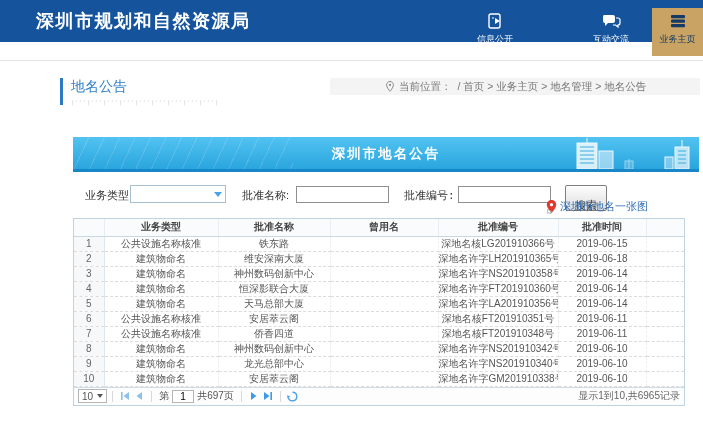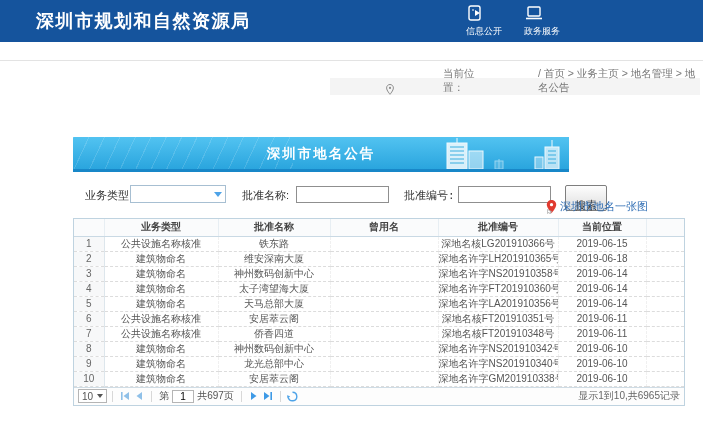--- a/index.html
+++ b/index.html
@@ -3,42 +3,42 @@
 <meta charset="utf-8">
 <style>
   * { margin:0; padding:0; box-sizing:border-box; }
   body { background:#fff; font-family:"Liberation Sans", sans-serif; }
   #app { position:relative; width:703px; height:430px; background:#fff; overflow:hidden; }
 
   
   .top-bar { position:absolute; left:0; top:0; width:703px; height:42px; background:#15549D; }
   .site-title { position:absolute; left:36px; top:9px; font-size:18px; font-weight:bold;
                 color:#fff; letter-spacing:1.5px; }
-  .nav-item { position:absolute; top:0; width:58px; height:42px; 
+  .nav-item { position:absolute; top:8px; width:58px; height:42px; text-align:center;
               color:#fff; cursor:pointer; }
   .nav-item .ico { display:block; height:20px; margin-top:4px; }
   .nav-item .lbl { display:block; font-size:9px; margin-top:1px; }
   .nav-item.n0 { left:466px; } .nav-item.n1 { left:524px; } .nav-item.n2 { left:582px; }
   .nav-item.gold { left:652px; width:51px; height:48px; background:#C8A364; color:#163A66; }
   .header-line { position:absolute; left:0; top:60px; width:703px; height:1px; background:#E3E3E3; }
 
   
   .sec-wrap { position:absolute; left:60px; top:78px; border-left:3px solid #2E79C0;
               padding-left:8px; }
   .sec-title { font-size:14px; color:#3181C8; line-height:16px; }
   .sec-ticks { font-size:5px; color:#C3C3C3; letter-spacing:1px; margin-top:5px;
                font-family:"DejaVu Sans Mono", monospace; }
   .breadcrumb { position:absolute; left:330px; top:78px; width:370px; height:17px;
-                background:#F4F4F4; display:flex; align-items:flex-end; font-size:10.5px;
-                color:#777; padding-left:56px;gap:44px; }
+                background:#F4F4F4; display:flex; align-items:center; font-size:10.5px;
+                color:#777; padding-left:56px; }
   .breadcrumb .bc-pin { margin-right:5px; display:flex; }
   .breadcrumb .bc-path { margin-left:6px; }
 
   
-  .banner { position:absolute; left:73px; top:137px; width:496px; height:35px;
+  .banner { position:absolute; left:73px; top:137px; width:626px; height:35px;
             background:linear-gradient(180deg,#52C3F1 0%, #2AA5DE 100%);
             border-bottom:3px solid #1887C8; overflow:hidden;padding-left:28px; }
   .banner-title { position:absolute; left:0; top:8px; width:100%; text-align:center;
                   color:#fff; font-weight:bold; font-size:13.5px; letter-spacing:2px; }
   .banner-art { position:absolute; right:0; top:0; height:32px; }
   .banner-mesh { position:absolute; left:0; top:0; width:220px; height:32px;
                  background:repeating-linear-gradient(115deg, rgba(255,255,255,.14) 0 1px, transparent 1px 14px); }
 
   
   .filters { position:absolute; left:73px; top:184px; width:626px; height:22px;
@@ -102,34 +102,48 @@
       <span class="ico">
         <svg width="18" height="18" viewBox="0 0 18 18">
             <rect x="3" y="2" width="11" height="14" rx="2" fill="none" stroke="#fff" stroke-width="1.4"></rect>
             <polygon points="9,6 14,9 9,12" fill="#fff"></polygon>
             <line x1="6" y1="6" x2="8" y2="6" stroke="#fff" stroke-width="1.2"></line>
           </svg>
       </span>
       <span class="lbl">信息公开</span>
     </div>
 
-    <div class="nav-item n1">
+
+    <div class="nav-item n2">
       <span class="ico">
         <svg width="20" height="18" viewBox="0 0 20 18">
-            <rect x="4" y="3" width="12" height="9" rx="1" fill="none" stroke="#fff" stroke-width="1.4"></rect>
-            <line x1="2" y1="14.5" x2="18" y2="14.5" stroke="#fff" stroke-width="1.6"></line>
-          </svg>
-      </span>
-      <span class="lbl">政务服务</span>
-    </div>
-
-
+            <path d="M3 3h9a2 2 0 0 1 2 2v4a2 2 0 0 1-2 2H7l-3 3v-3a2 2 0 0 1-2-2V5a2 2 0 0 1 1-2z" fill="#fff"></path>
+            <path d="M15 6h2a2 2 0 0 1 2 2v3a2 2 0 0 1-2 2v2l-2.5-2H12" fill="none" stroke="#fff" stroke-width="1.2"></path>
+          </svg>
+      </span>
+      <span class="lbl">互动交流</span>
+    </div>
+
+    <div class="nav-item gold">
+      <span class="ico">
+        <svg width="18" height="18" viewBox="0 0 18 18">
+            <rect x="2" y="3" width="14" height="3.2" rx="1" fill="#163A66"></rect>
+            <rect x="2" y="7.5" width="14" height="3.2" rx="1" fill="#163A66"></rect>
+            <rect x="2" y="12" width="14" height="3.2" rx="1" fill="#163A66"></rect>
+          </svg>
+      </span>
+      <span class="lbl">业务主页</span>
+    </div>
   </div>
   <div class="header-line"></div>
 
+  <div class="sec-wrap">
+    <div class="sec-title">地名公告</div>
+    <div class="sec-ticks">|'''|'''|'''|'''|'''|'''|'''|'''|'''|</div>
+  </div>
   <div class="breadcrumb">
     <span class="bc-pin">
       <svg width="8" height="11" viewBox="0 0 8 11">
           <path d="M4 .5C2.1.5.6 2 .6 3.9.6 6.5 4 10.3 4 10.3S7.4 6.5 7.4 3.9C7.4 2 5.9.5 4 .5z" fill="none" stroke="#8a8a8a" stroke-width="1"></path>
           <circle cx="4" cy="3.9" r="1.1" fill="#8a8a8a"></circle>
         </svg>
     </span>
     <span>当前位置：</span>
     <span class="bc-path">/  首页 &gt; 业务主页 &gt; 地名管理 &gt; 地名公告</span>
   </div>
@@ -197,21 +211,21 @@
           <col style="width:88px">
           <col style="width:38px">
       </colgroup>
       <thead>
         <tr>
           <td></td>
           <td>业务类型</td>
           <td>批准名称</td>
           <td>曾用名</td>
           <td>批准编号</td>
-          <td>当前位置</td>
+          <td>批准时间</td>
           <td></td>
         </tr>
       </thead>
       <tbody>
           <tr>
             <td>1</td>
             <td>公共设施名称核准</td>
             <td>铁东路</td>
             <td></td>
             <td>深地名核LG201910366号</td>
@@ -232,21 +246,21 @@
             <td>建筑物命名</td>
             <td>神州数码创新中心</td>
             <td></td>
             <td>深地名许字NS201910358号</td>
             <td>2019-06-14</td>
             <td></td>
           </tr>
           <tr>
             <td>4</td>
             <td>建筑物命名</td>
-            <td>太子湾望海大厦</td>
+            <td>恒深影联合大厦</td>
             <td></td>
             <td>深地名许字FT201910360号</td>
             <td>2019-06-14</td>
             <td></td>
           </tr>
           <tr>
             <td>5</td>
             <td>建筑物命名</td>
             <td>天马总部大厦</td>
             <td></td>

